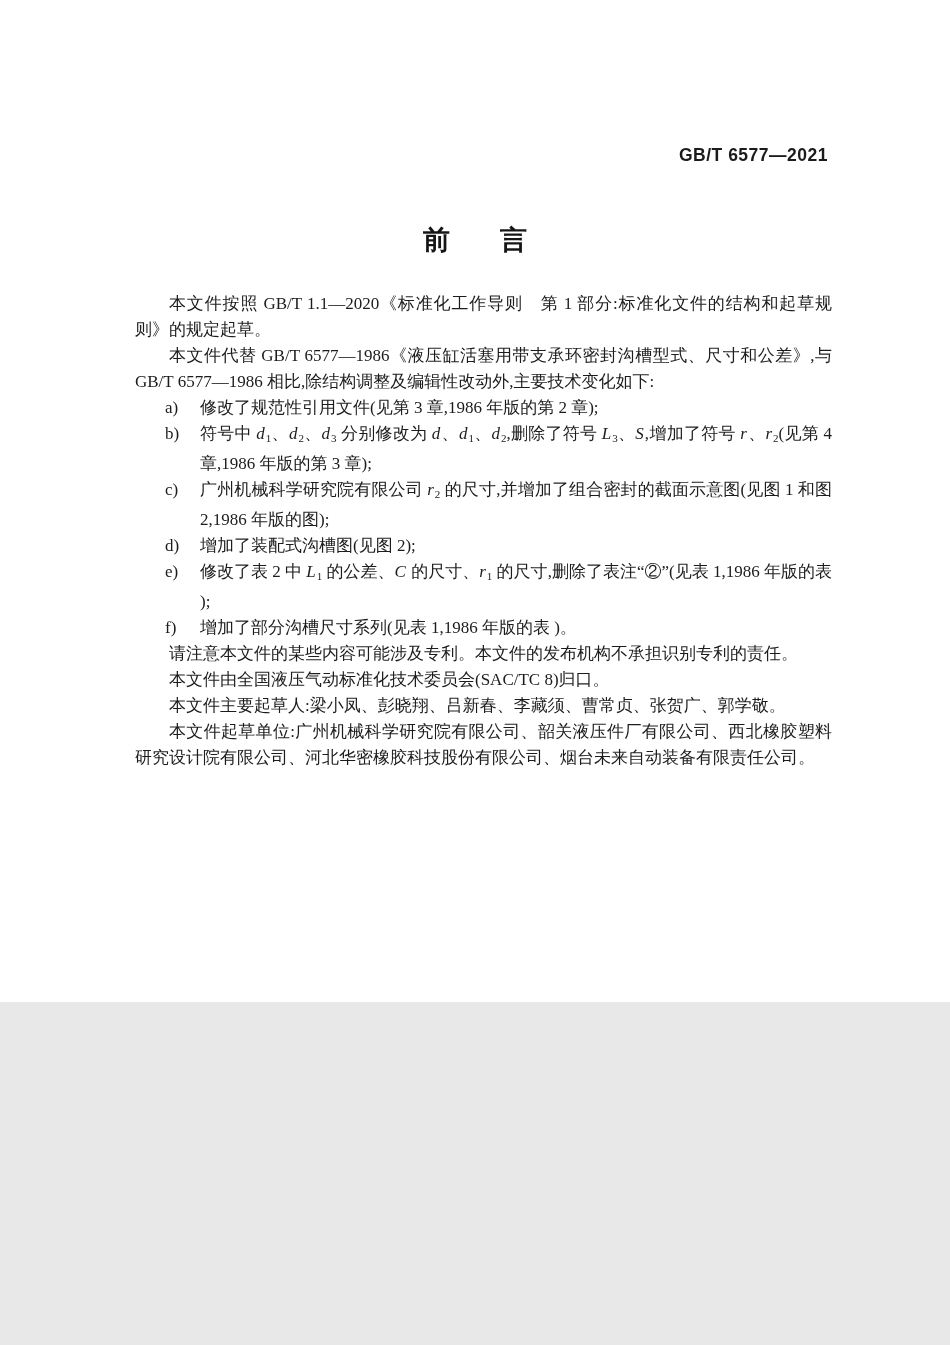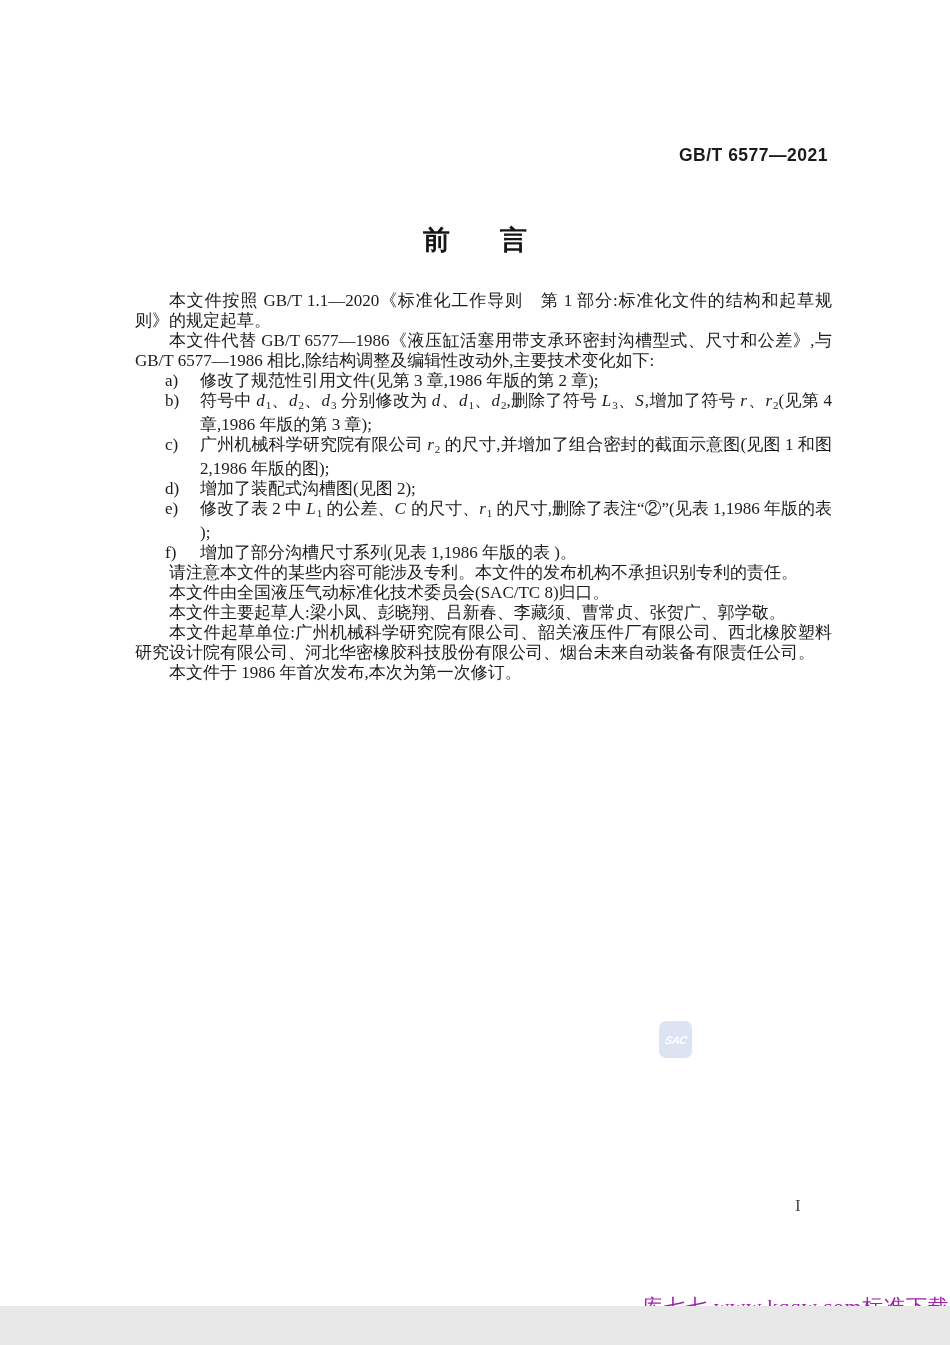--- a/index.html
+++ b/index.html
@@ -1,20 +1,20 @@
 <!DOCTYPE html>
 <html><head>
 <meta charset="utf-8">
 <style>
   * { margin: 0; padding: 0; box-sizing: border-box; }
   html, body { background: #e8e8e8; }
   .page {
     position: relative;
     width: 950px;
-    height: 1306px;
+    height: 1002px;
     margin: 0 auto;
     background: #ffffff;
     color: #1c1c1c;
     font-family: "Liberation Serif", "DejaVu Serif", serif;
     overflow: hidden;
   }
   .doc-code {
     position: absolute;
     top: 145px;
     right: 122px;
@@ -39,21 +39,21 @@
     font-weight: 700;
     font-size: 27px;
     color: #151515;
   }
   .body-block {
     position: absolute;
     left: 135px;
     top: 291px;
     width: 697px;
     font-size: 17px;
-    line-height: 20px;
+    line-height: 26px;
     text-align: justify;
     color: #1c1c1c;
   }
   .para { text-indent: 34px; }
   .li {
     position: relative;
     padding-left: 65px;
     text-indent: 0;
   }
   .li .marker {
@@ -148,21 +148,20 @@
       <span><span>修改了表 2 中 </span><span class="it">L</span><span class="sub">1</span><span> 的公差、</span><span class="it">C</span><span> 的尺寸、</span><span class="it">r</span><span class="sub">1</span><span> 的尺寸,删除了表注“②”(见表 1,1986 年版的表 );</span></span>
     </div>
     <div class="li">
       <span class="marker">f)</span>
       <span><span>增加了部分沟槽尺寸系列(见表 1,1986 年版的表 )。</span></span>
     </div>
     <p class="para"><span>请注意本文件的某些内容可能涉及专利。本文件的发布机构不承担识别专利的责任。</span></p>
     <p class="para"><span>本文件由全国液压气动标准化技术委员会(SAC/TC 8)归口。</span></p>
     <p class="para"><span>本文件主要起草人:梁小凤、彭晓翔、吕新春、李藏须、曹常贞、张贺广、郭学敬。</span></p>
     <p class="para"><span>本文件起草单位:广州机械科学研究院有限公司、韶关液压件厂有限公司、西北橡胶塑料研究设计院有限公司、河北华密橡胶科技股份有限公司、烟台未来自动装备有限责任公司。</span></p>
-    <p class="para"><span>本文件于 1986 年首次发布,本次为第一次修订。</span></p>
   </div>
 
   <div class="sac-watermark">
     <span>SAC</span>
   </div>
 
   <div class="page-number">I</div>
 
   <div class="footer">库七七  www.kqqw.com标准下载</div>
 

